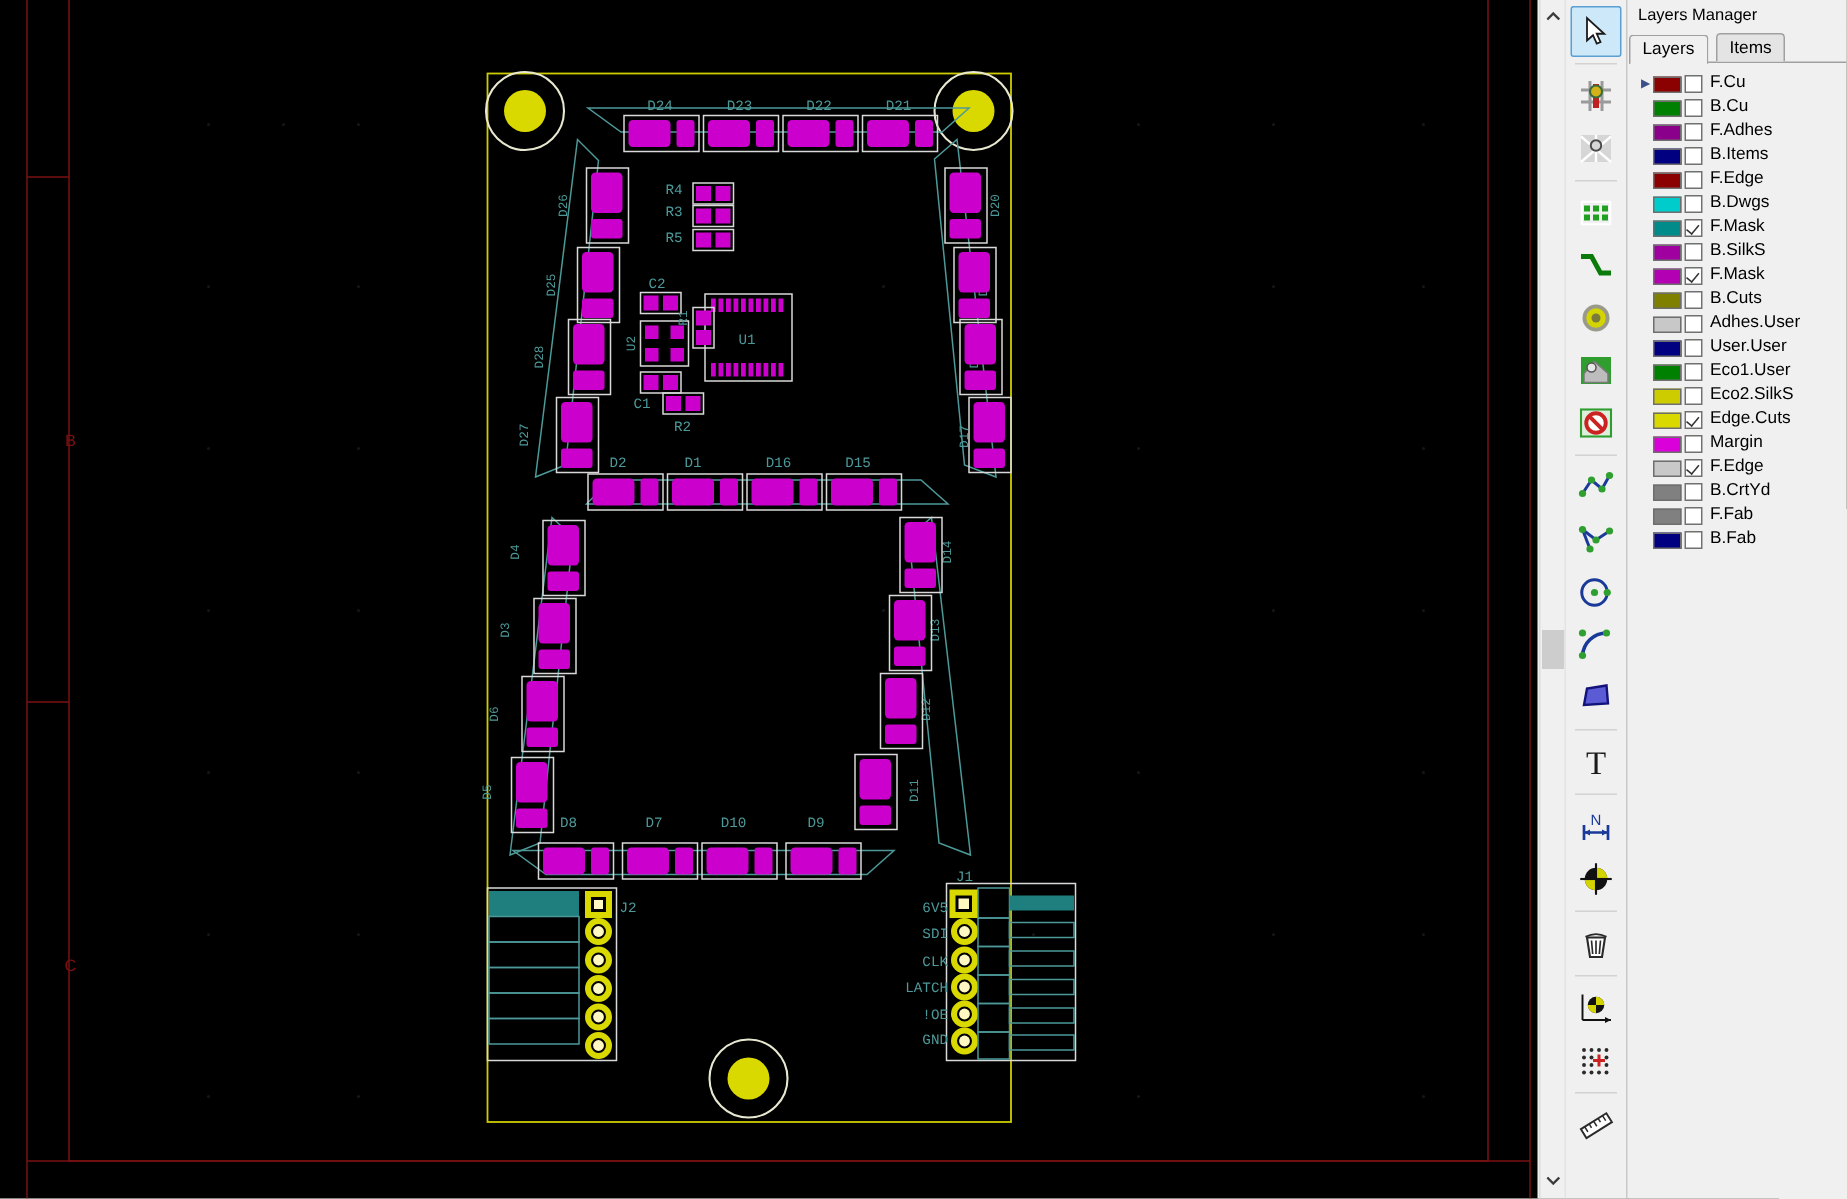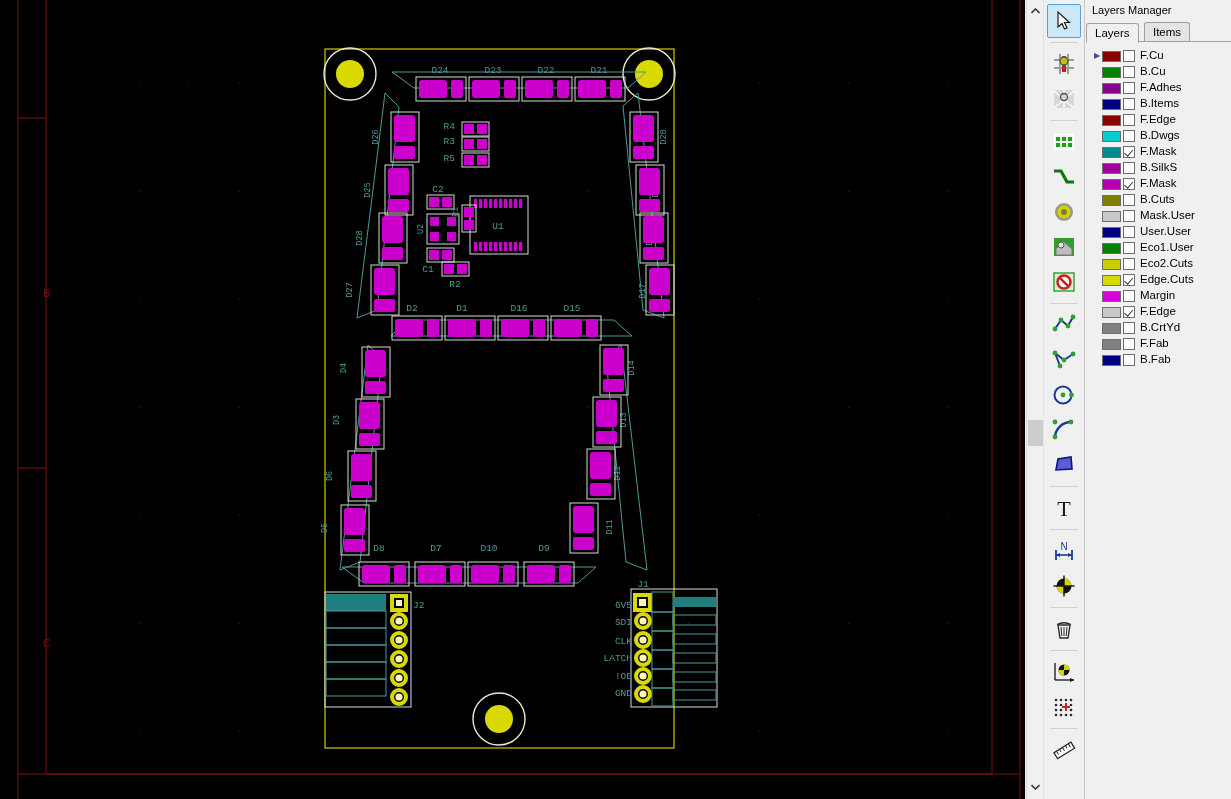--- a/index.html
+++ b/index.html
@@ -842,39 +842,39 @@
         <div class="layer-row">
           <span class="lr-arrow"></span>
           <span class="lr-swatch" style="background: rgb(128, 128, 0);"></span>
           <span class="lr-check"></span>
           <span class="lr-label">B.Cuts</span>
         </div>
         <div class="layer-row">
           <span class="lr-arrow"></span>
           <span class="lr-swatch" style="background: rgb(200, 200, 200);"></span>
           <span class="lr-check"></span>
-          <span class="lr-label">Mask.User</span>
+          <span class="lr-label">Adhes.User</span>
         </div>
         <div class="layer-row">
           <span class="lr-arrow"></span>
           <span class="lr-swatch" style="background: rgb(0, 0, 128);"></span>
           <span class="lr-check"></span>
           <span class="lr-label">User.User</span>
         </div>
         <div class="layer-row">
           <span class="lr-arrow"></span>
           <span class="lr-swatch" style="background: rgb(0, 128, 0);"></span>
           <span class="lr-check"></span>
           <span class="lr-label">Eco1.User</span>
         </div>
         <div class="layer-row">
           <span class="lr-arrow"></span>
           <span class="lr-swatch" style="background: rgb(204, 204, 0);"></span>
           <span class="lr-check"></span>
-          <span class="lr-label">Eco2.Cuts</span>
+          <span class="lr-label">Eco2.SilkS</span>
         </div>
         <div class="layer-row">
           <span class="lr-arrow"></span>
           <span class="lr-swatch" style="background: rgb(217, 217, 0);"></span>
           <span class="lr-check on"></span>
           <span class="lr-label">Edge.Cuts</span>
         </div>
         <div class="layer-row">
           <span class="lr-arrow"></span>
           <span class="lr-swatch" style="background: rgb(217, 0, 217);"></span>

